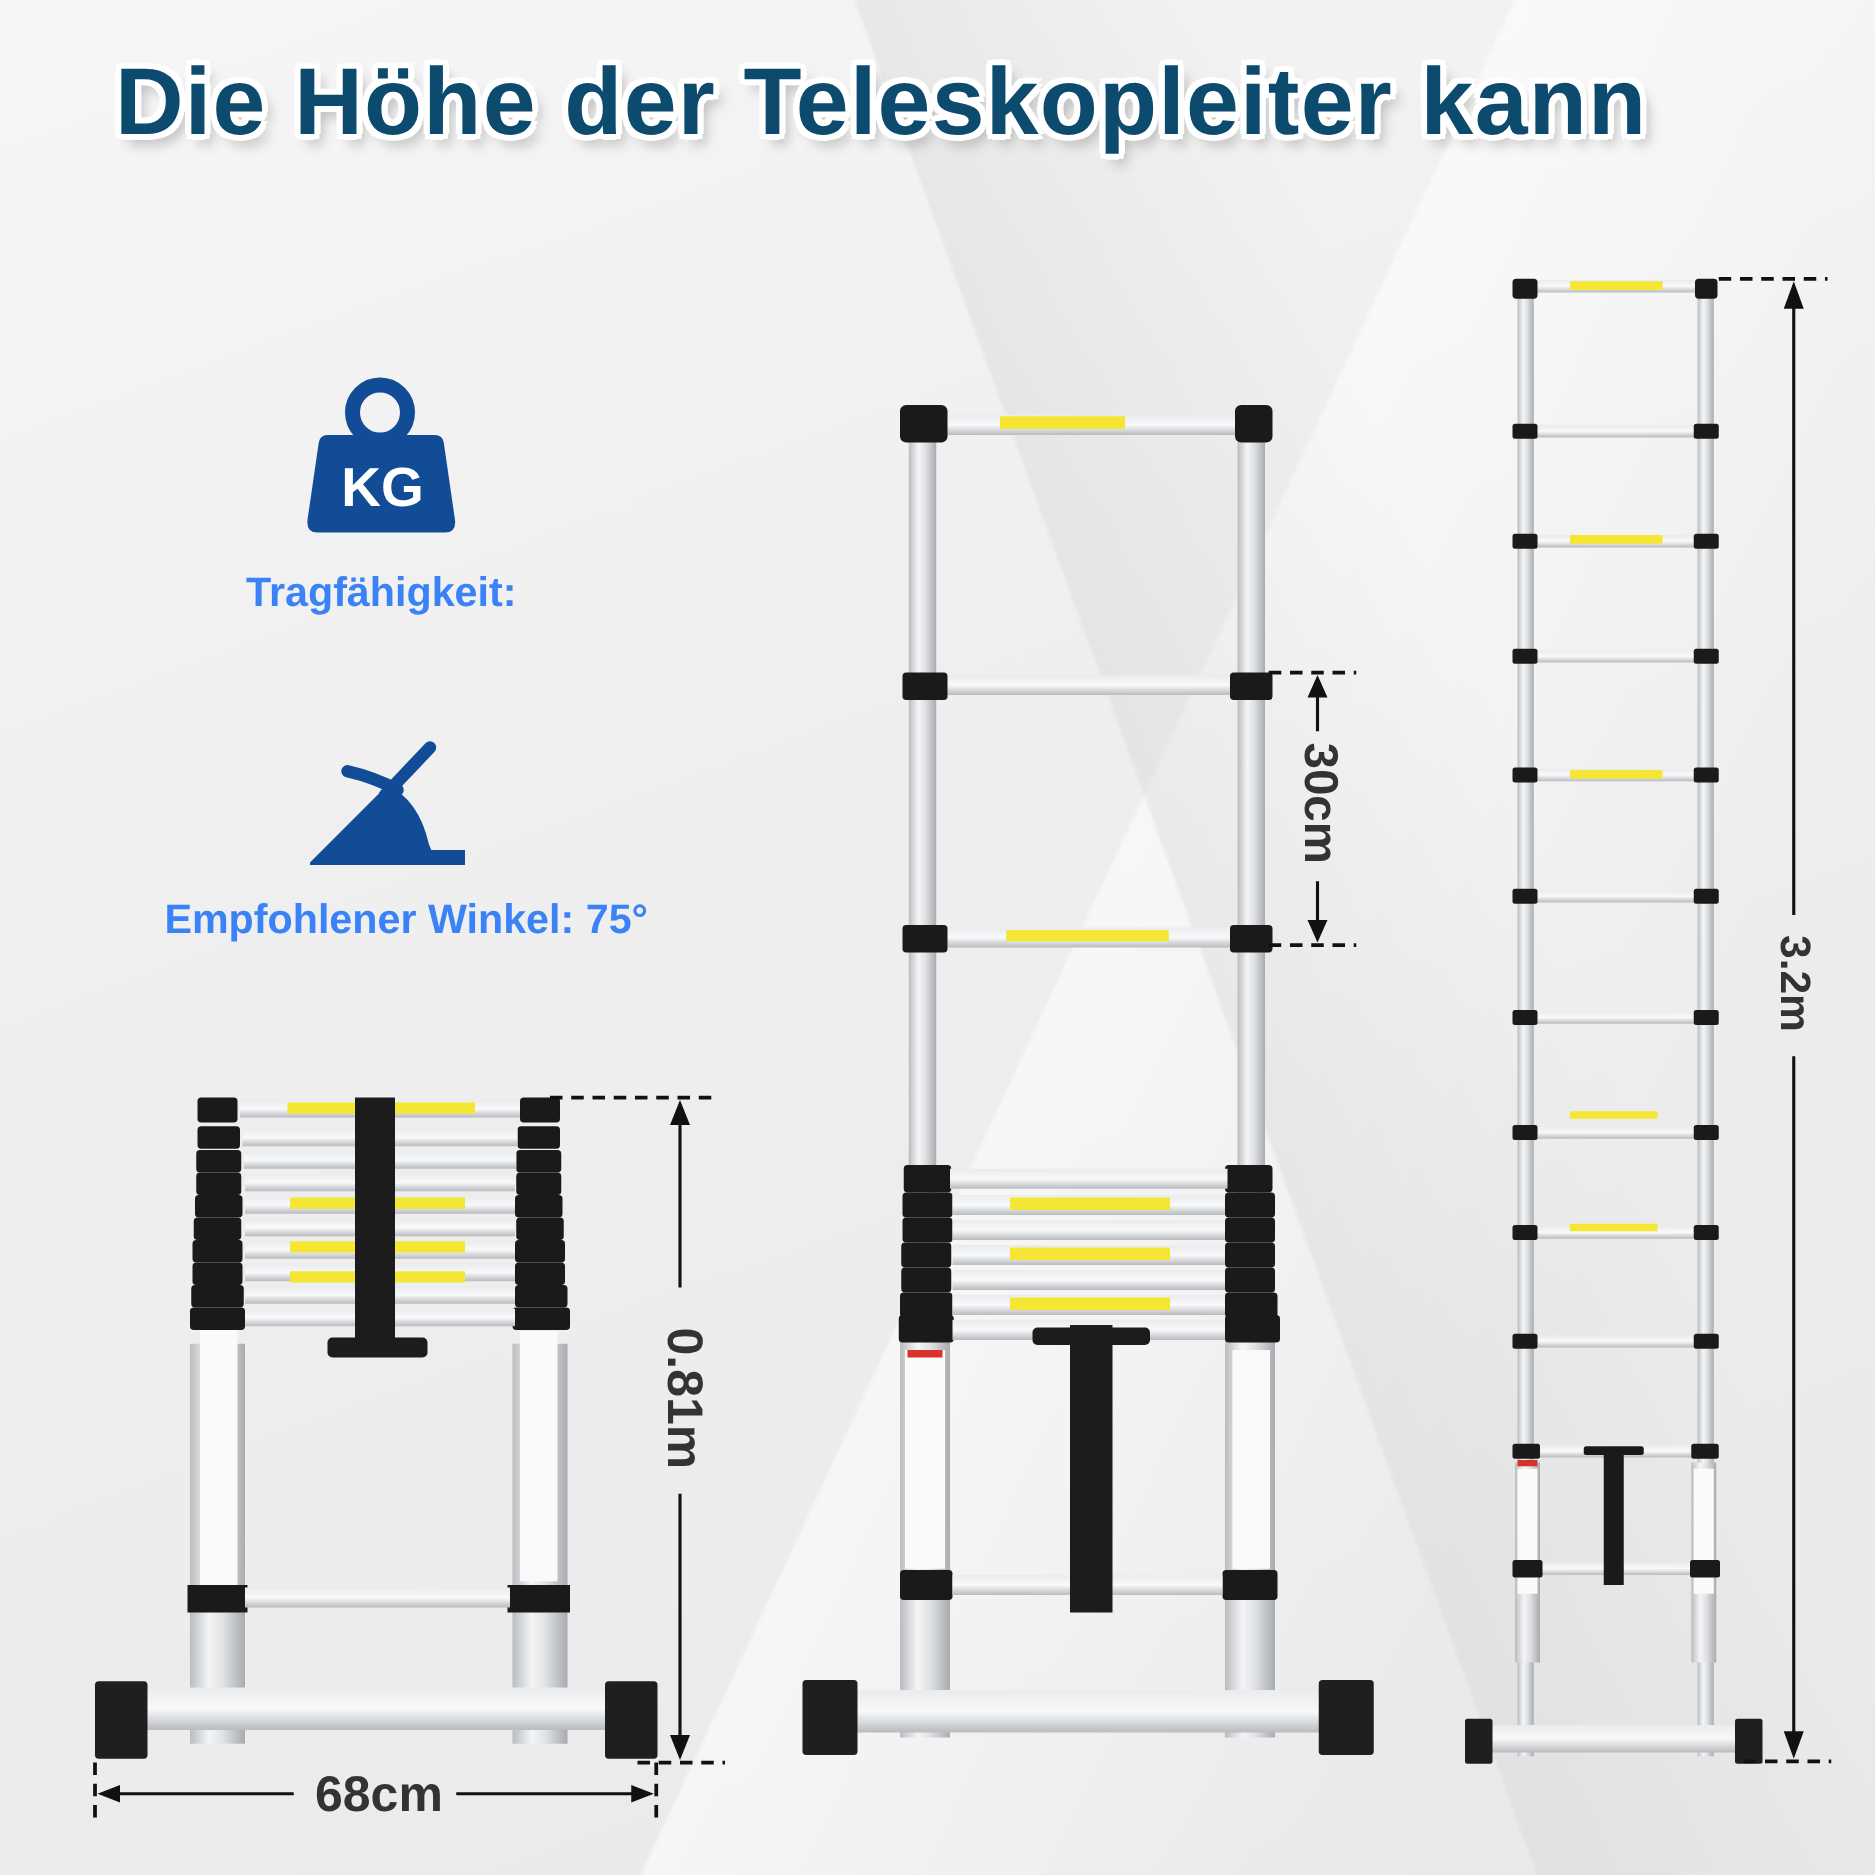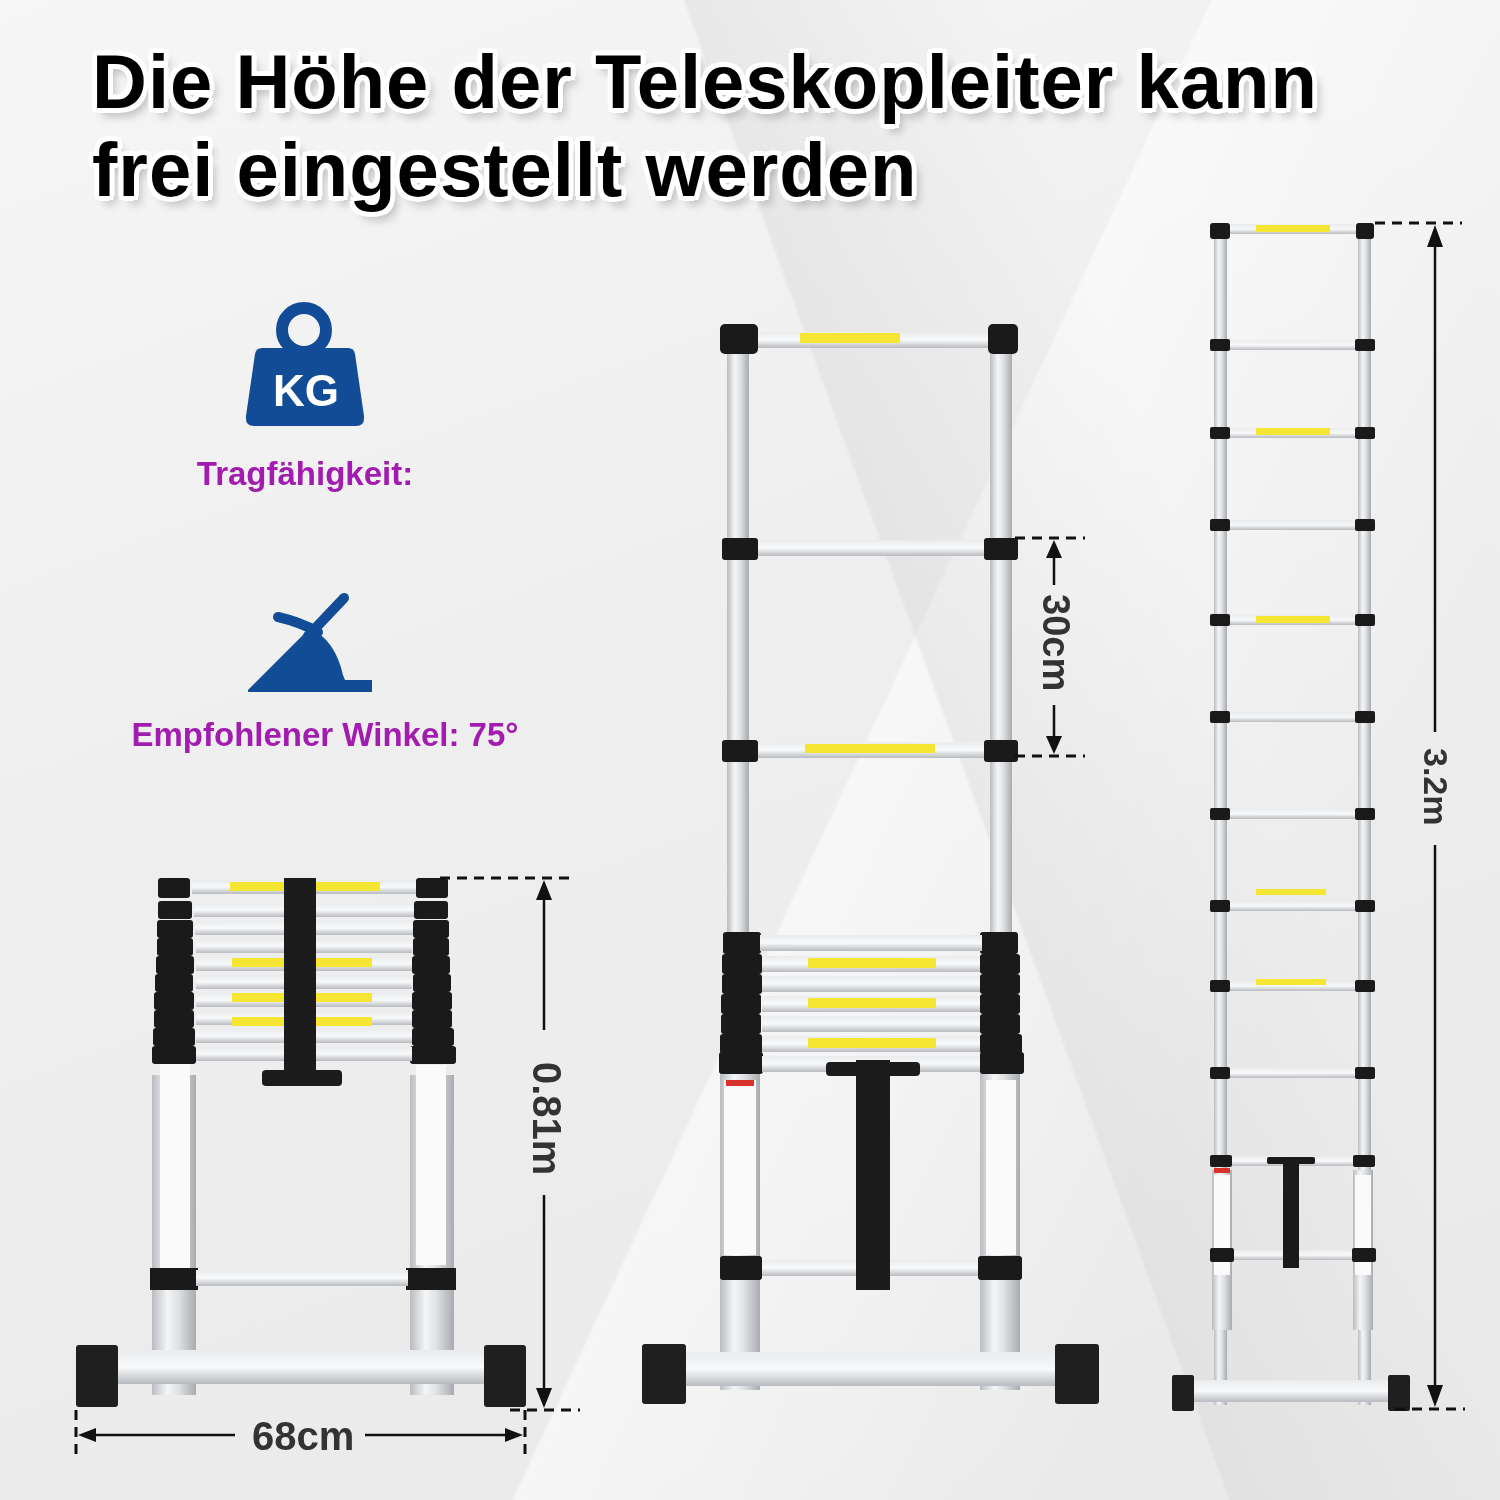--- a/index.html
+++ b/index.html
@@ -3,37 +3,36 @@
 <meta charset="utf-8">
 <style>
   html,body{margin:0;padding:0;}
   body{width:1500px;height:1500px;position:relative;overflow:hidden;
     background:linear-gradient(160deg,#f6f6f6 0%,#efefef 40%,#e9e9e9 100%);
     font-family:"Liberation Sans",sans-serif;}
   .bgshape1{position:absolute;left:0;top:0;width:1500px;height:1500px;
     background:linear-gradient(115deg,rgba(255,255,255,0) 55%,rgba(255,255,255,0.55) 55.2%,rgba(255,255,255,0.0) 80%);}
   .bgshape2{position:absolute;left:0;top:0;width:1500px;height:1500px;
     background:linear-gradient(70deg,rgba(220,220,220,0) 60%,rgba(210,210,210,0.35) 60.2%,rgba(220,220,220,0) 75%);}
-  .title{position:absolute;left:92px;top:38px;margin:0;color:#000000;font-weight:900;
+  .title{position:absolute;left:92px;top:38px;margin:0;color:#0c4a6e;font-weight:900;
     font-size:76px;line-height:88px;letter-spacing:1px;
     text-shadow:-4px -4px 0 #fff,4px -4px 0 #fff,-4px 4px 0 #fff,4px 4px 0 #fff,0 -5px 0 #fff,0 5px 0 #fff,-5px 0 0 #fff,5px 0 0 #fff,6px 8px 10px rgba(0,0,0,0.25);}
-  .spec-label{position:absolute;color:#a21caf;font-weight:700;font-size:33px;text-align:center;}
+  .spec-label{position:absolute;color:#3b82f6;font-weight:700;font-size:33px;text-align:center;}
   .dimtxt{position:absolute;color:#333;font-weight:700;font-size:36px;}
   .vert{writing-mode:vertical-rl;}
   svg{position:absolute;left:0;top:0;}
 </style>
 </head>
 <body>
 
 <div class="bgshape1"></div>
 <div class="bgshape2"></div>
 
 <h1 class="title">
   <span>Die Höhe der Teleskopleiter kann</span><br>
-  <span>frei eingestellt werden</span>
 </h1>
 
 <svg width="1500" height="1500" style="pointer-events:none">
   <circle cx="304" cy="330" r="22" fill="none" stroke="#134c96" stroke-width="12"></circle>
   <path d="M258 350 L350 350 L360 360 L371 420 L371 420 L258 420 Z" fill="none"></path>
   <path d="M262 348 Q256 348 255 354 L246 416 Q245 426 254 426 L356 426 Q365 426 364 416 L355 354 Q354 348 348 348 Z" fill="#134c96"></path>
 </svg>
 <div class="spec-label" style="left:268px;top:366px;width:76px;color:#fff;font-size:44px;font-weight:900;">KG</div>
 
 <div class="spec-label" style="left:130px;top:452px;width:350px;line-height:44px;">

